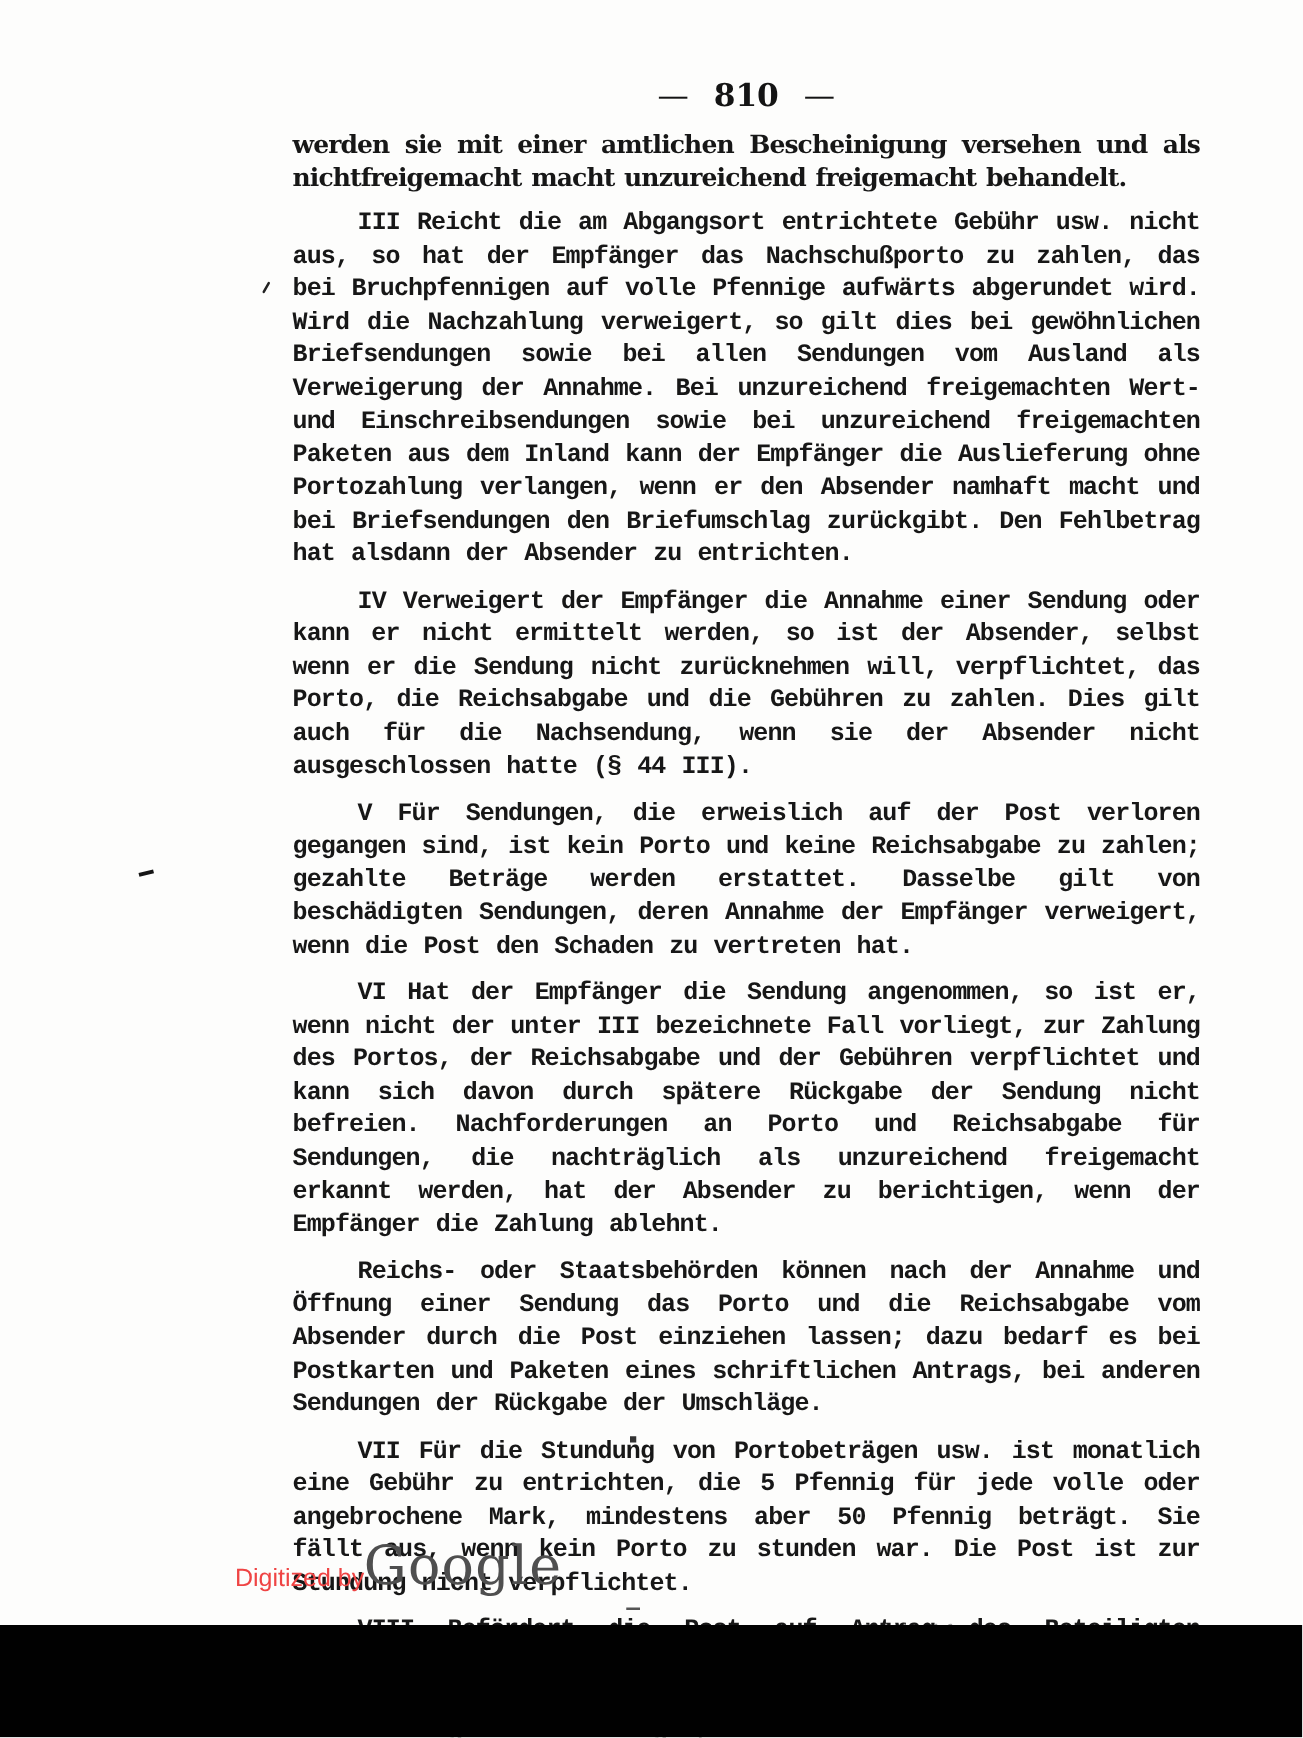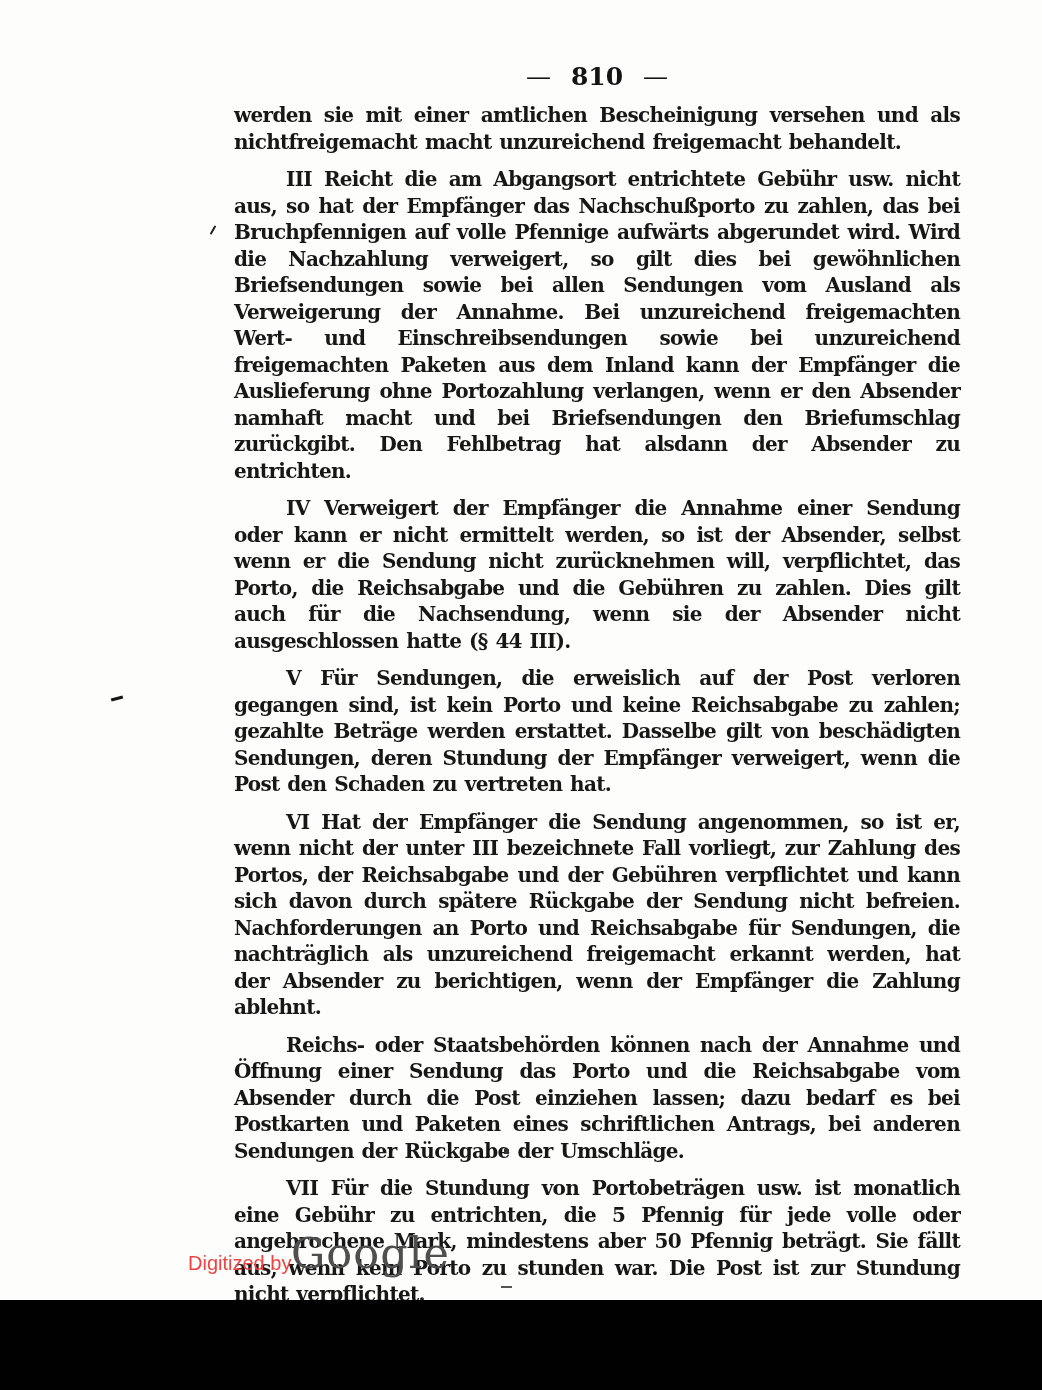--- a/index.html
+++ b/index.html
@@ -31,21 +31,21 @@
     top: 102px; left: 234px; width: 726px;
     color: #171717;
     font-size: 20px;
     font-weight: 700;
     line-height: 26.5px;
     text-align: justify;
     letter-spacing: -0.7px;
     word-spacing: 1.5px;
   }
   .text-block p { margin: 0 0 11px 0; }
-  .text-block p.indent { text-indent: 52px; }
+  .text-block p.indent { text-indent: 52px; font-family: Liberation Mono, monospace; }
   
   .digitized-label {
     position: absolute;
     left: 188px; top: 1252px;
     font-family: "Liberation Sans", sans-serif;
     font-size: 20px;
     color: #ef4444;
   }
   .google-logo {
     position: absolute;
@@ -84,21 +84,21 @@
 <div class="page">
 
   <div class="page-header">
     <span class="dash">—</span><span>810</span><span class="dash">—</span>
   </div>
 
   <div class="text-block">
     <p>werden sie mit einer amtlichen Bescheinigung versehen und als nichtfreigemacht macht unzureichend freigemacht behandelt.</p>
     <p class="indent">III Reicht die am Abgangsort entrichtete Gebühr usw. nicht aus, so hat der Empfänger das Nachschußporto zu zahlen, das bei Bruchpfennigen auf volle Pfennige aufwärts abgerundet wird. Wird die Nachzahlung verweigert, so gilt dies bei gewöhnlichen Briefsendungen sowie bei allen Sendungen vom Ausland als Verweigerung der Annahme. Bei unzureichend freigemachten Wert- und Einschreibsendungen sowie bei unzureichend freigemachten Paketen aus dem Inland kann der Empfänger die Auslieferung ohne Portozahlung verlangen, wenn er den Absender namhaft macht und bei Briefsendungen den Briefumschlag zurückgibt. Den Fehlbetrag hat alsdann der Absender zu entrichten.</p>
     <p class="indent">IV Verweigert der Empfänger die Annahme einer Sendung oder kann er nicht ermittelt werden, so ist der Absender, selbst wenn er die Sendung nicht zurücknehmen will, verpflichtet, das Porto, die Reichsabgabe und die Gebühren zu zahlen. Dies gilt auch für die Nachsendung, wenn sie der Absender nicht ausgeschlossen hatte (§ 44 III).</p>
-    <p class="indent">V Für Sendungen, die erweislich auf der Post verloren gegangen sind, ist kein Porto und keine Reichsabgabe zu zahlen; gezahlte Beträge werden erstattet. Dasselbe gilt von beschädigten Sendungen, deren Stundung der Empfänger verweigert, wenn die Post den Schaden zu vertreten hat.</p>
+    <p class="indent">V Für Sendungen, die erweislich auf der Post verloren gegangen sind, ist kein Porto und keine Reichsabgabe zu zahlen; gezahlte Beträge werden erstattet. Dasselbe gilt von beschädigten Sendungen, deren Annahme der Empfänger verweigert, wenn die Post den Schaden zu vertreten hat.</p>
     <p class="indent">VI Hat der Empfänger die Sendung angenommen, so ist er, wenn nicht der unter III bezeichnete Fall vorliegt, zur Zahlung des Portos, der Reichsabgabe und der Gebühren verpflichtet und kann sich davon durch spätere Rückgabe der Sendung nicht befreien. Nachforderungen an Porto und Reichsabgabe für Sendungen, die nachträglich als unzureichend freigemacht erkannt werden, hat der Absender zu berichtigen, wenn der Empfänger die Zahlung ablehnt.</p>
     <p class="indent">Reichs- oder Staatsbehörden können nach der Annahme und Öffnung einer Sendung das Porto und die Reichsabgabe vom Absender durch die Post einziehen lassen; dazu bedarf es bei Postkarten und Paketen eines schriftlichen Antrags, bei anderen Sendungen der Rückgabe der Umschläge.</p>
     <p class="indent">VII Für die Stundung von Portobeträgen usw. ist monatlich eine Gebühr zu entrichten, die 5 Pfennig für jede volle oder angebrochene Mark, mindestens aber 50 Pfennig beträgt. Sie fällt aus, wenn kein Porto zu stunden war. Die Post ist zur Stundung nicht verpflichtet.</p>
     <p class="indent">VIII Befördert die Post auf Antrag des Beteiligten verschlossene Taschen zur Zustellung der für ihn eingehenden oder zur Einlieferung der von ihm abzusendenden gewöhnlichen Briefsendungen und Zeitungen, so wird dafür eine Gebühr von 50 Pfennig monatlich erhoben.</p>
   </div>
 
   <div class="artifact art-tick"></div>
   <div class="artifact art-dash"></div>
   <div class="artifact art-dot"></div>
   <div class="artifact art-line"></div>

